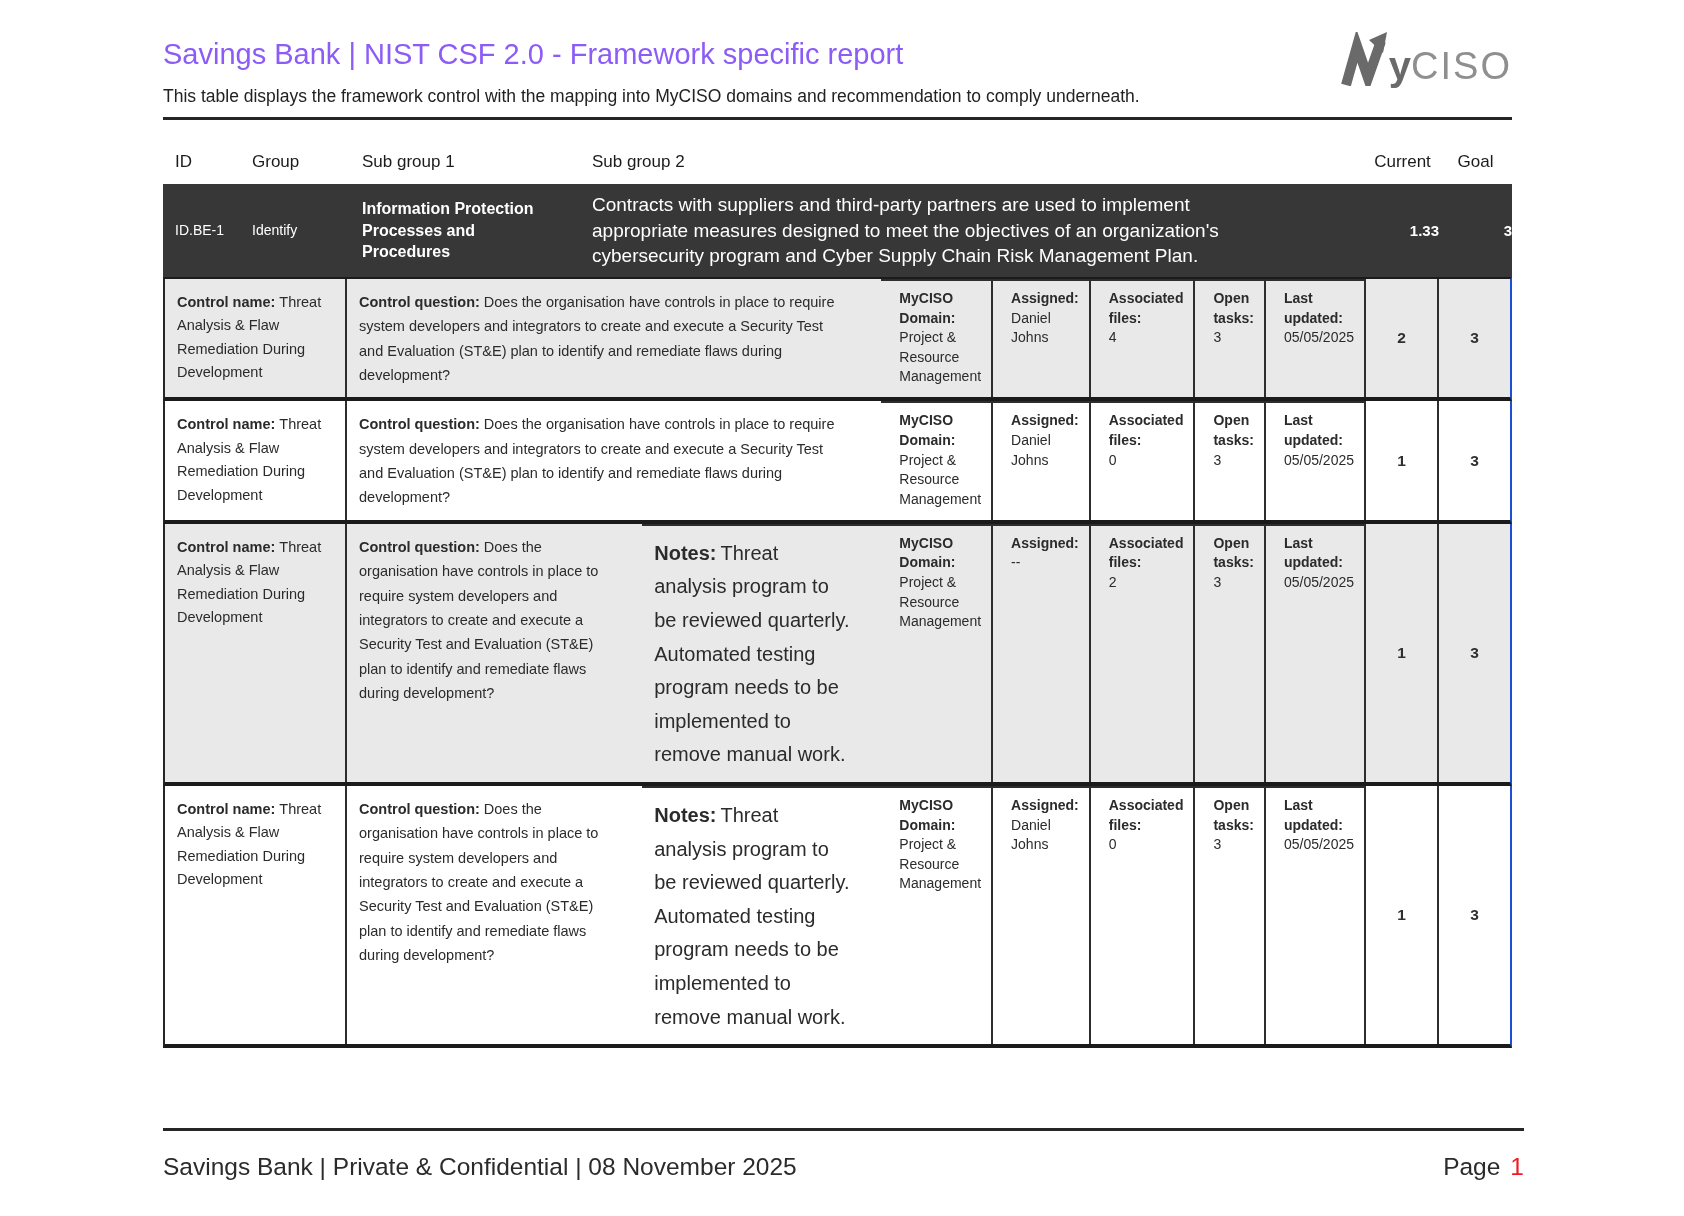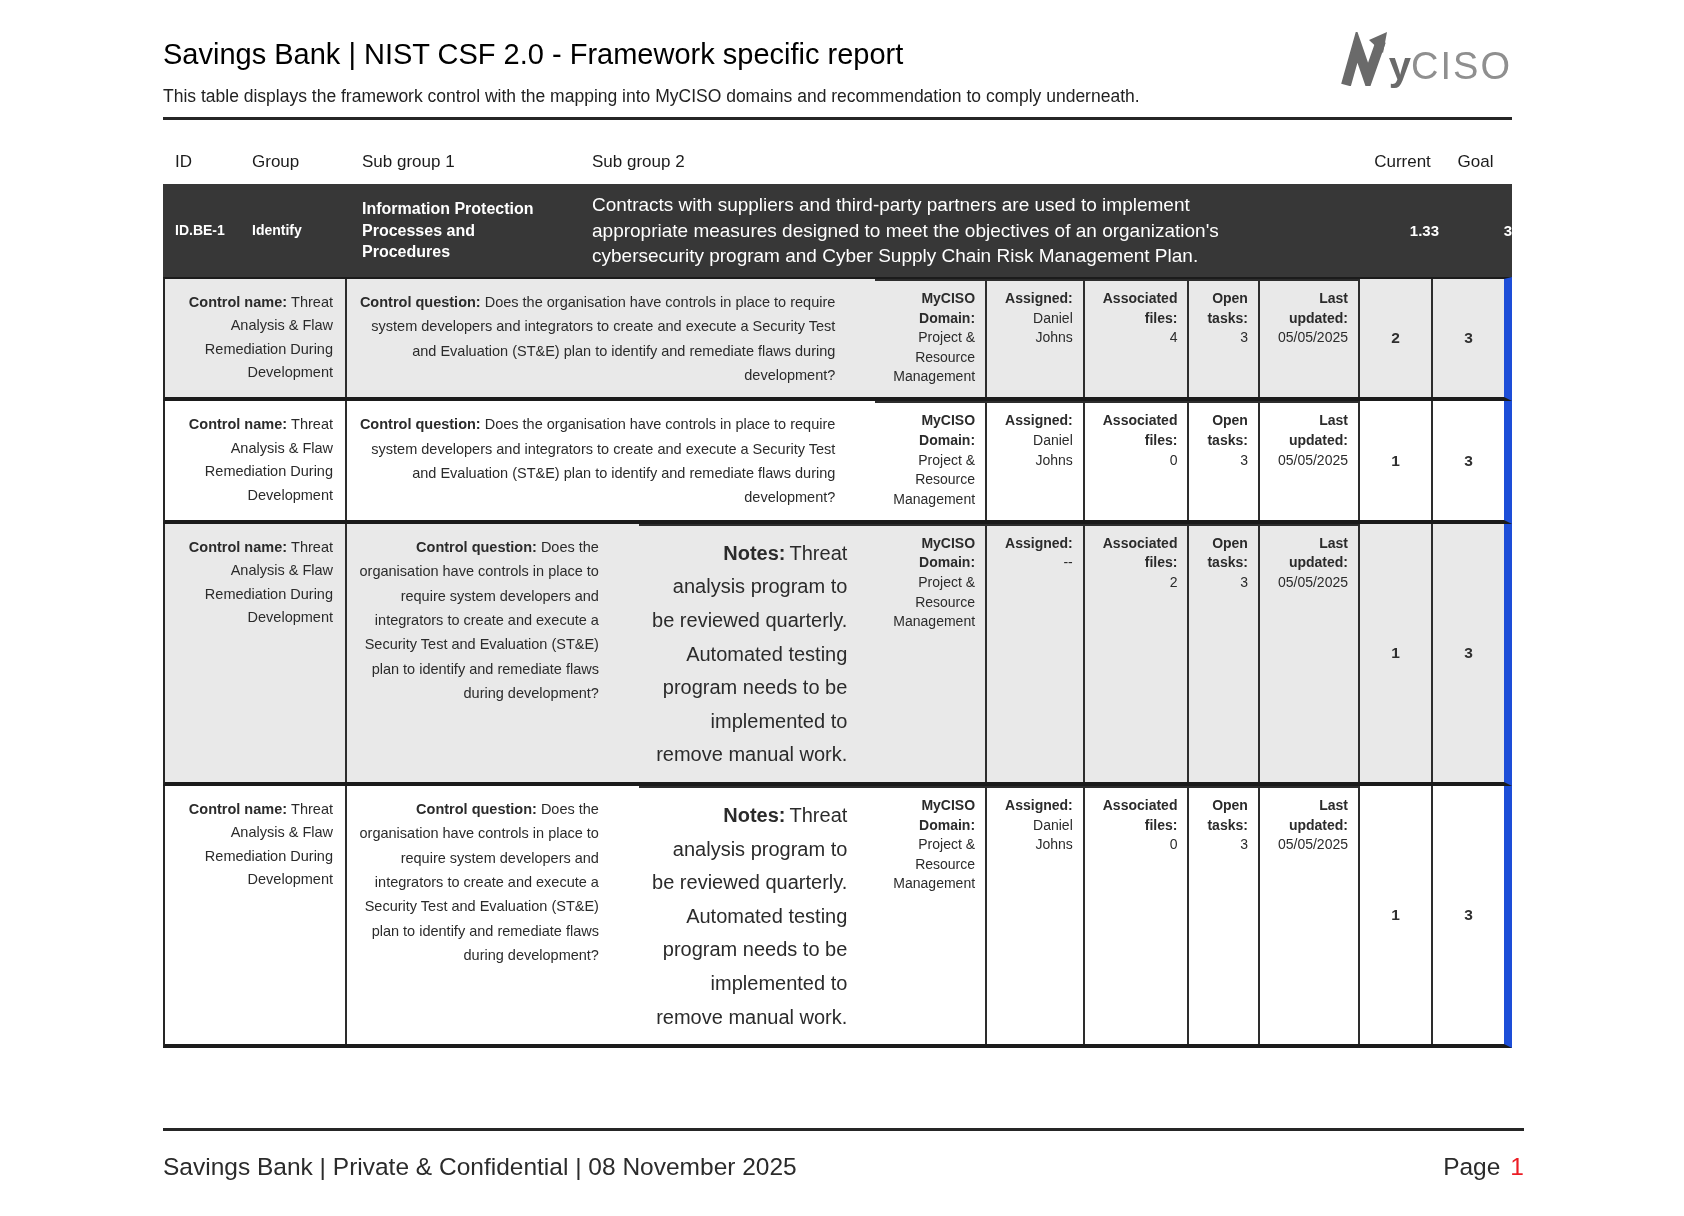--- a/index.html
+++ b/index.html
@@ -4,42 +4,42 @@
 <style>
   * { margin:0; padding:0; box-sizing:border-box; }
   html,body { background:#ffffff; }
   body { font-family:"Liberation Sans", sans-serif; color:#2b2b2b; }
   .page {
     position:relative; width:1684px; height:1216px; background:#ffffff;
     padding:30px 172px 0 163px; overflow:hidden;
   }
   
   .report-header { display:flex; justify-content:space-between; align-items:flex-start; }
-  .report-title { font-size:29px; font-weight:400; color:#000000; margin-top:8px; }
+  .report-title { font-size:29px; font-weight:400; color:#8b5cf6; margin-top:8px; }
   .report-subtitle { font-size:17.5px; color:#222; }
   .header-rule { height:3px; background:#262626; margin-top:10px; }
   .logo { display:flex; align-items:flex-end; margin-top:2px; }
   .logo-y { font-size:40px; font-weight:700; color:#6a6a6a; line-height:1; margin-left:-4px; }
   .logo-ciso { font-size:38px; font-weight:400; color:#8f8f8f; letter-spacing:2px; line-height:1.02; }
   
   .tbl { margin-top:32px; }
   .hdr-grid { display:grid; grid-template-columns:77px 110px 230px 1fr 73px 73px; }
   .col-h { font-size:17px; color:#1c1c1c; padding-left:12px; }
   .col-h.center { text-align:center; padding-left:0; }
   .dark-row { margin-top:12px; background:#373737; color:#ffffff; min-height:56px; align-items:center; }
   .dark-row > div { padding:8px 0 8px 12px; }
-  .dk-id, .dk-group { font-weight:700; font-size:14px; }
+  .dk-id, .dk-group { font-weight:400; font-size:14px; }
   .dk-sg1 { font-weight:700; font-size:16px; line-height:1.35; padding-right:16px !important; }
   .dk-sg2 { font-weight:400; font-size:19px; line-height:1.35; padding-right:104px !important; }
   .dk-score { font-weight:700; font-size:15px; text-align:right; padding:0 !important; }
   
   .block {
     display:grid; grid-template-columns:182px 1fr 73px 73px;
-    border-left:2px solid #262626; border-right:8px solid #1d4ed8;
-    border-bottom:4px solid #1b1b1b; background:#ffffff;text-align:right;
+    border-left:2px solid #262626; border-right:2px solid #1d4ed8;
+    border-bottom:4px solid #1b1b1b; background:#ffffff;
   }
   .block.first { border-top:2px solid #1b1b1b; }
   .block.shaded { background:#e9e9e9; }
   .name-cell { border-right:2px solid #2d2d2d; padding:12px; font-size:14.5px; line-height:1.62; }
   .block-main { display:flex; flex-direction:row; }
   .qrow { min-height:72px; padding:11px 40px 10px 12px; font-size:14.5px; line-height:1.68; }
   .nrow { border-top:2px solid #2d2d2d; min-height:80px; padding:11px 28px 10px 12px; font-size:20px; line-height:1.68; }
   .drow { border-top:2px solid #2d2d2d; display:grid; grid-template-columns:repeat(5,1fr); flex:1; min-height:64px; }
   .dcell { padding:8px 10px 8px 18px; font-size:14px; line-height:1.4; }
   .dcell + .dcell { border-left:2px solid #2d2d2d; }

